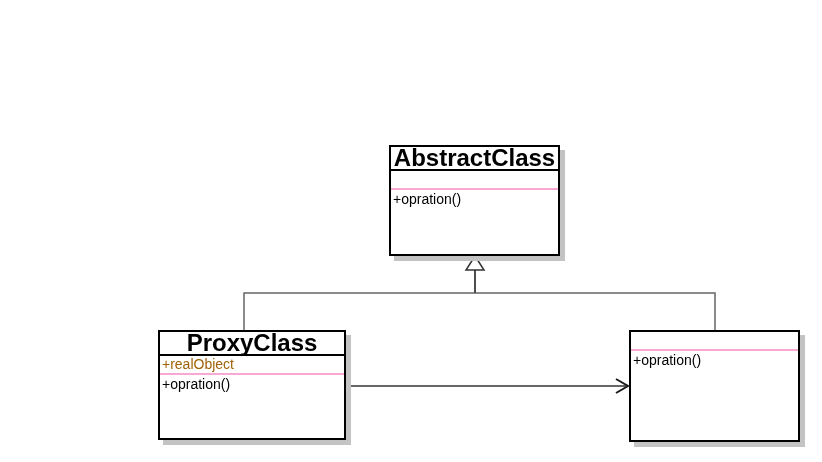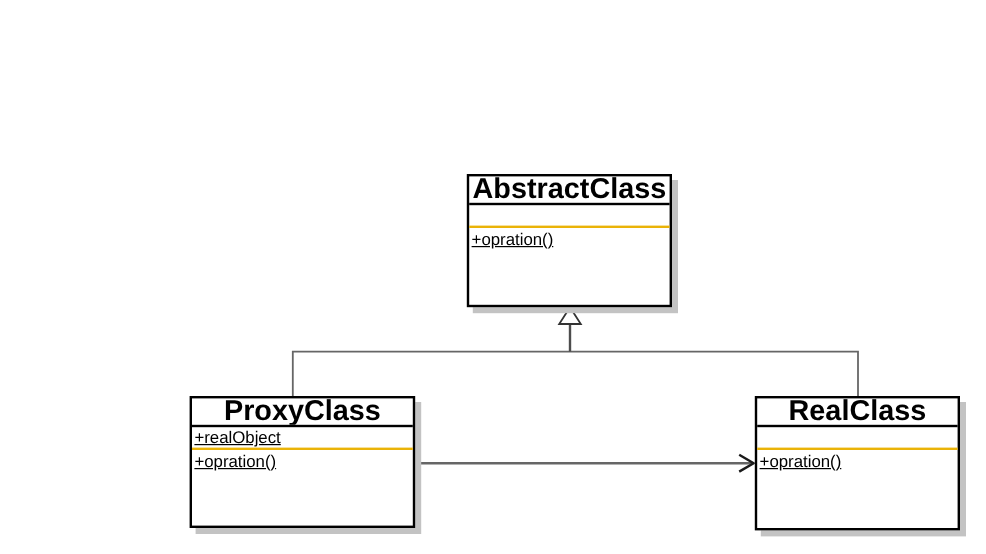--- a/index.html
+++ b/index.html
@@ -40,40 +40,39 @@
     font-weight: bold;
     color: #000000;
     text-align: center;
     line-height: 21px;
     overflow: hidden;
     white-space: nowrap;
   }
   .uml-attrs {
     box-sizing: border-box;
     height: 19px;
-    border-bottom: 2px solid #eab308;
+    border-bottom: 2px solid #f9a8d4;
     font-size: 14px;
-    color: #000000;
+    color: #a16207;
     line-height: 17px;
     padding: 0 2px;
     overflow: hidden;
     white-space: nowrap;
   }
   .uml-methods {
     box-sizing: border-box;
     flex: 1;
     font-size: 14px;
     color: #000000;
     padding: 1px 2px;
     overflow: hidden;
   }
   .uml-member {
     line-height: 17px;
     white-space: nowrap;
-    text-decoration: underline;
   }
 </style>
 </head>
 <body>
 
 <div class="canvas">
 
   <svg class="connectors" viewBox="0 0 822 462" xmlns="http://www.w3.org/2000/svg">
 
     <g>
@@ -100,20 +99,19 @@
     <div class="uml-title">ProxyClass</div>
     <div class="uml-attrs">
       <span class="uml-member">+realObject</span>
     </div>
     <div class="uml-methods">
       <div class="uml-member">+opration()</div>
     </div>
   </div>
 
   <div class="uml-class" style="left:629px; top:330px; width:171px; height:112px;">
-    <div class="uml-title">RealClass</div>
     <div class="uml-attrs"></div>
     <div class="uml-methods">
       <div class="uml-member">+opration()</div>
     </div>
   </div>
 
 </div>
 
 </body></html>

